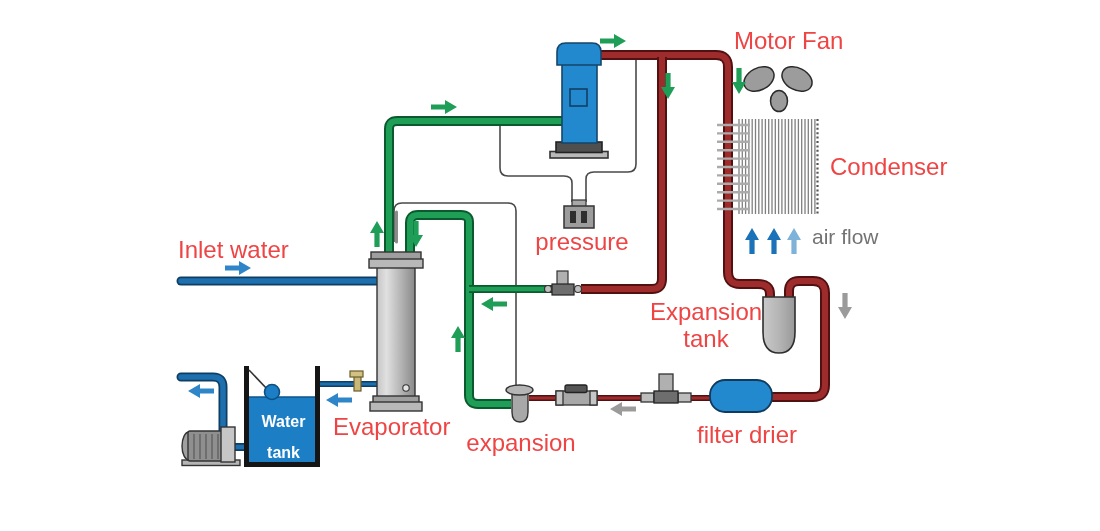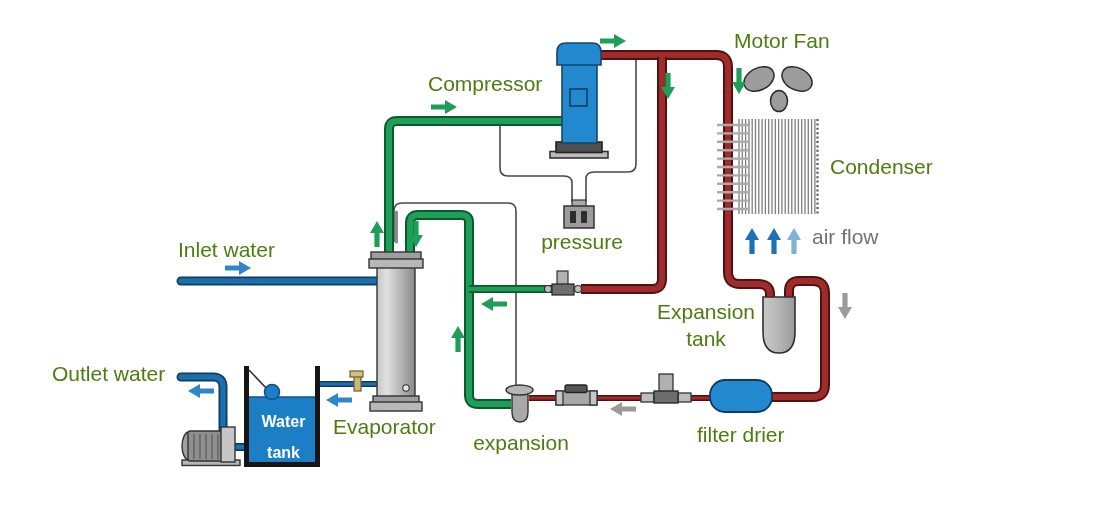--- a/index.html
+++ b/index.html
@@ -1,19 +1,19 @@
 <!DOCTYPE html>
 <html><head>
 <meta charset="utf-8">
 <style>
   html,body{margin:0;padding:0;background:#fff;}
   .stage{position:relative;width:1100px;height:531px;background:#ffffff;overflow:hidden;
          font-family:"Liberation Sans", sans-serif;}
   .stage svg{position:absolute;left:0;top:0;}
-  .lbl{position:absolute;font-size:21px;color:#4d7c0f;white-space:nowrap;line-height:23px;}
+  .lbl{position:absolute;font-size:24px;color:#ef4444;white-space:nowrap;line-height:23px;}
   .lbl.two{white-space:normal;text-align:center;}
   .blue-text{color:#737373;font-size:21px;}
   .tank-text{font-size:16px;font-weight:bold;color:#ffffff;text-align:center;line-height:31px;white-space:normal;}
 </style>
 </head>
 <body>
 
 <div class="stage">
 
 <svg width="1100" height="531" viewBox="0 0 1100 531">
@@ -171,36 +171,34 @@
     <use href="#arrow" transform="translate(623 409) rotate(180)" fill="#9b9b9b"></use>
     <use href="#arrow" transform="translate(238 268)" fill="#2e86c8"></use>
     <use href="#arrow" transform="translate(339 400) rotate(180)" fill="#2e86c8"></use>
     <use href="#arrow" transform="translate(201 391) rotate(180)" fill="#2e86c8"></use>
     <use href="#arrow" transform="translate(752 241) rotate(-90)" fill="#1b72b8"></use>
     <use href="#arrow" transform="translate(774 241) rotate(-90)" fill="#1b72b8"></use>
     <use href="#arrow" transform="translate(794 241) rotate(-90)" fill="#7fb2d9"></use>
   </g>
 </svg>
 
-  <div class="lbl" style="left:428px;top:72px;">Compressor</div>
   <div class="lbl" style="left:734px;top:29px;">Motor Fan</div>
   <div class="lbl" style="left:830px;top:155px;">Condenser</div>
   <div class="lbl blue-text" style="left:812px;top:225px;">air flow</div>
 
   <div class="lbl two" style="left:650px;top:298px;width:112px;line-height:27px;">
     <div>Expansion</div>
     <div>tank</div>
   </div>
 
   <div class="lbl two" style="left:526px;top:228px;width:112px;line-height:27px;">
     <div>pressure</div>
   </div>
 
   <div class="lbl" style="left:178px;top:238px;">Inlet water</div>
-  <div class="lbl" style="left:52px;top:362px;">Outlet water</div>
 
   <div class="lbl tank-text" style="left:249px;top:406px;width:69px;">
     <div>Water</div>
     <div>tank</div>
   </div>
 
   <div class="lbl" style="left:333px;top:415px;">Evaporator</div>
 
   <div class="lbl two" style="left:465px;top:427px;width:112px;line-height:31px;">
     <div>expansion</div>

